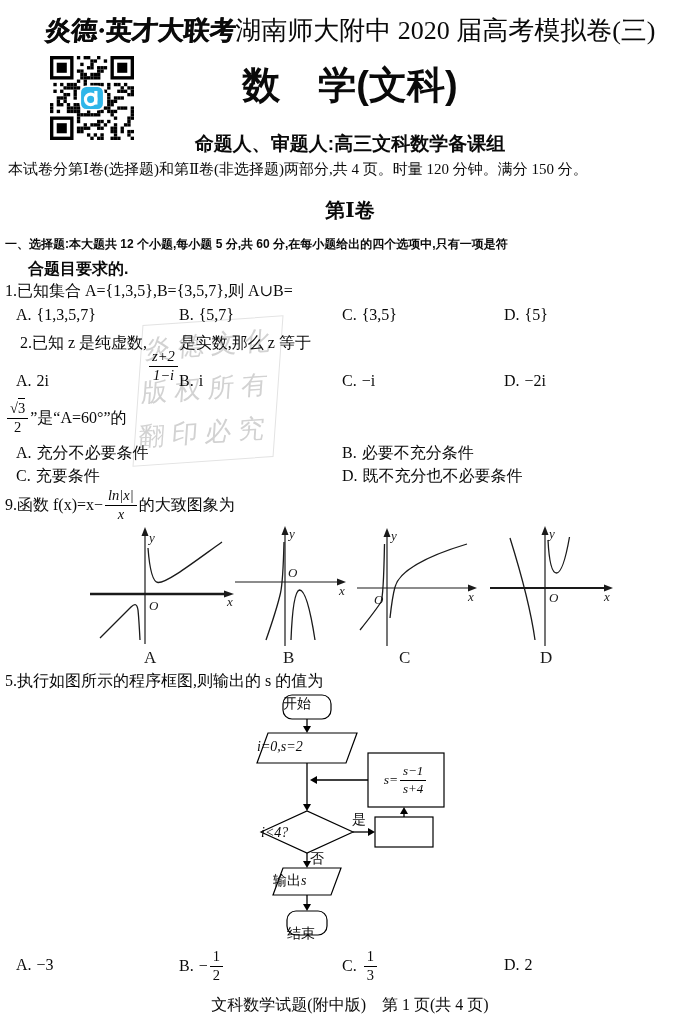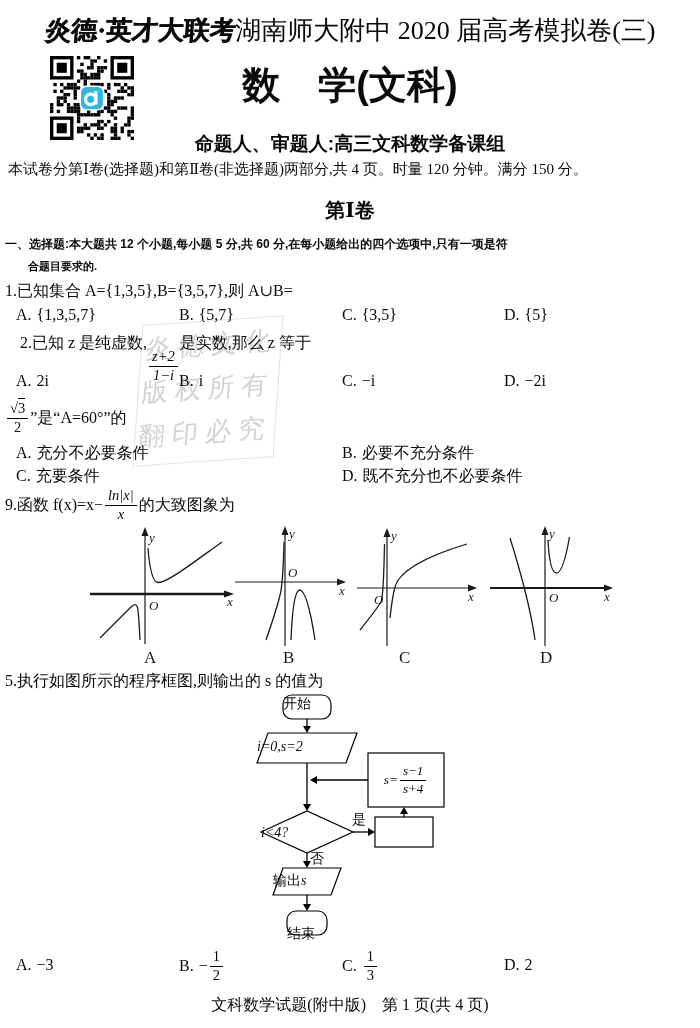--- a/index.html
+++ b/index.html
@@ -240,21 +240,21 @@
 
   <div class="abs center hei" style="left:0;top:60px;width:700px;font-size:38px">数　学(文科)</div>
 
   <div class="abs center hei" style="left:0;top:131px;width:700px;font-size:19px">命题人、审题人:高三文科数学备课组</div>
 
   <div class="abs" style="left:8px;top:160px;width:690px;font-size:15px;white-space:nowrap">本试卷分第Ⅰ卷(选择题)和第Ⅱ卷(非选择题)两部分,共 4 页。时量 120 分钟。满分 150 分。</div>
 
   <div class="abs center" style="left:0;top:197px;width:700px;font-size:20px;font-weight:600">第Ⅰ卷</div>
 
   <div class="abs hei" style="left:5px;top:236px;font-size:12px;white-space:nowrap">一、选择题:本大题共 12 个小题,每小题 5 分,共 60 分,在每小题给出的四个选项中,只有一项是符</div>
-  <div class="abs hei" style="left:28px;top:259px;font-size:11px">合题目要求的.</div>
+  <div class="abs hei" style="left:28px;top:259px;font-size:16px">合题目要求的.</div>
 
   <div class="abs q" style="left:5px;top:281px">1.已知集合 A={1,3,5},B={3,5,7},则 A∪B=</div>
   <div>
     <span class="abs q optrow" style="left:16px;top:306px"><span class="lbl">A.</span><span>{1,3,5,7}</span></span>
     <span class="abs q optrow" style="left:179px;top:306px"><span class="lbl">B.</span><span>{5,7}</span></span>
     <span class="abs q optrow" style="left:342px;top:306px"><span class="lbl">C.</span><span>{3,5}</span></span>
     <span class="abs q optrow" style="left:504px;top:306px"><span class="lbl">D.</span><span>{5}</span></span>
   </div>
 
   <div class="abs q" style="left:20px;top:333px;height:36px;display:flex;align-items:flex-start">

